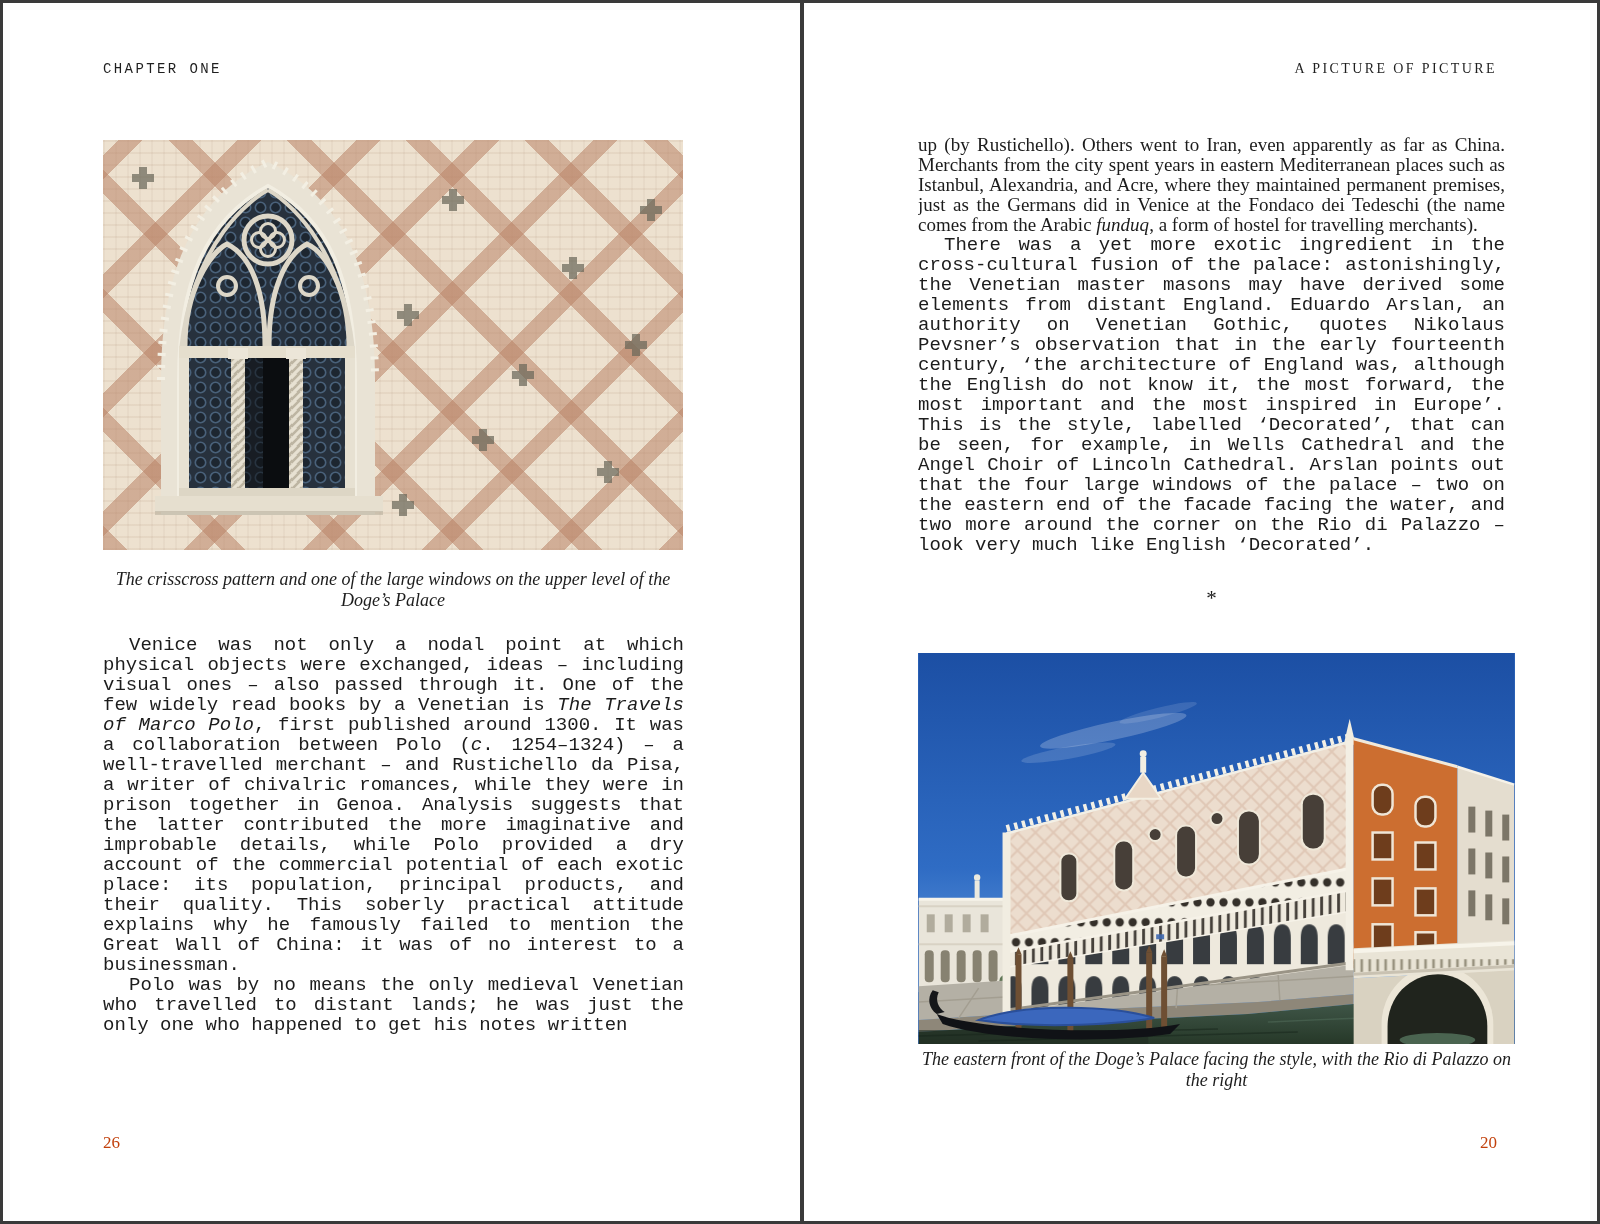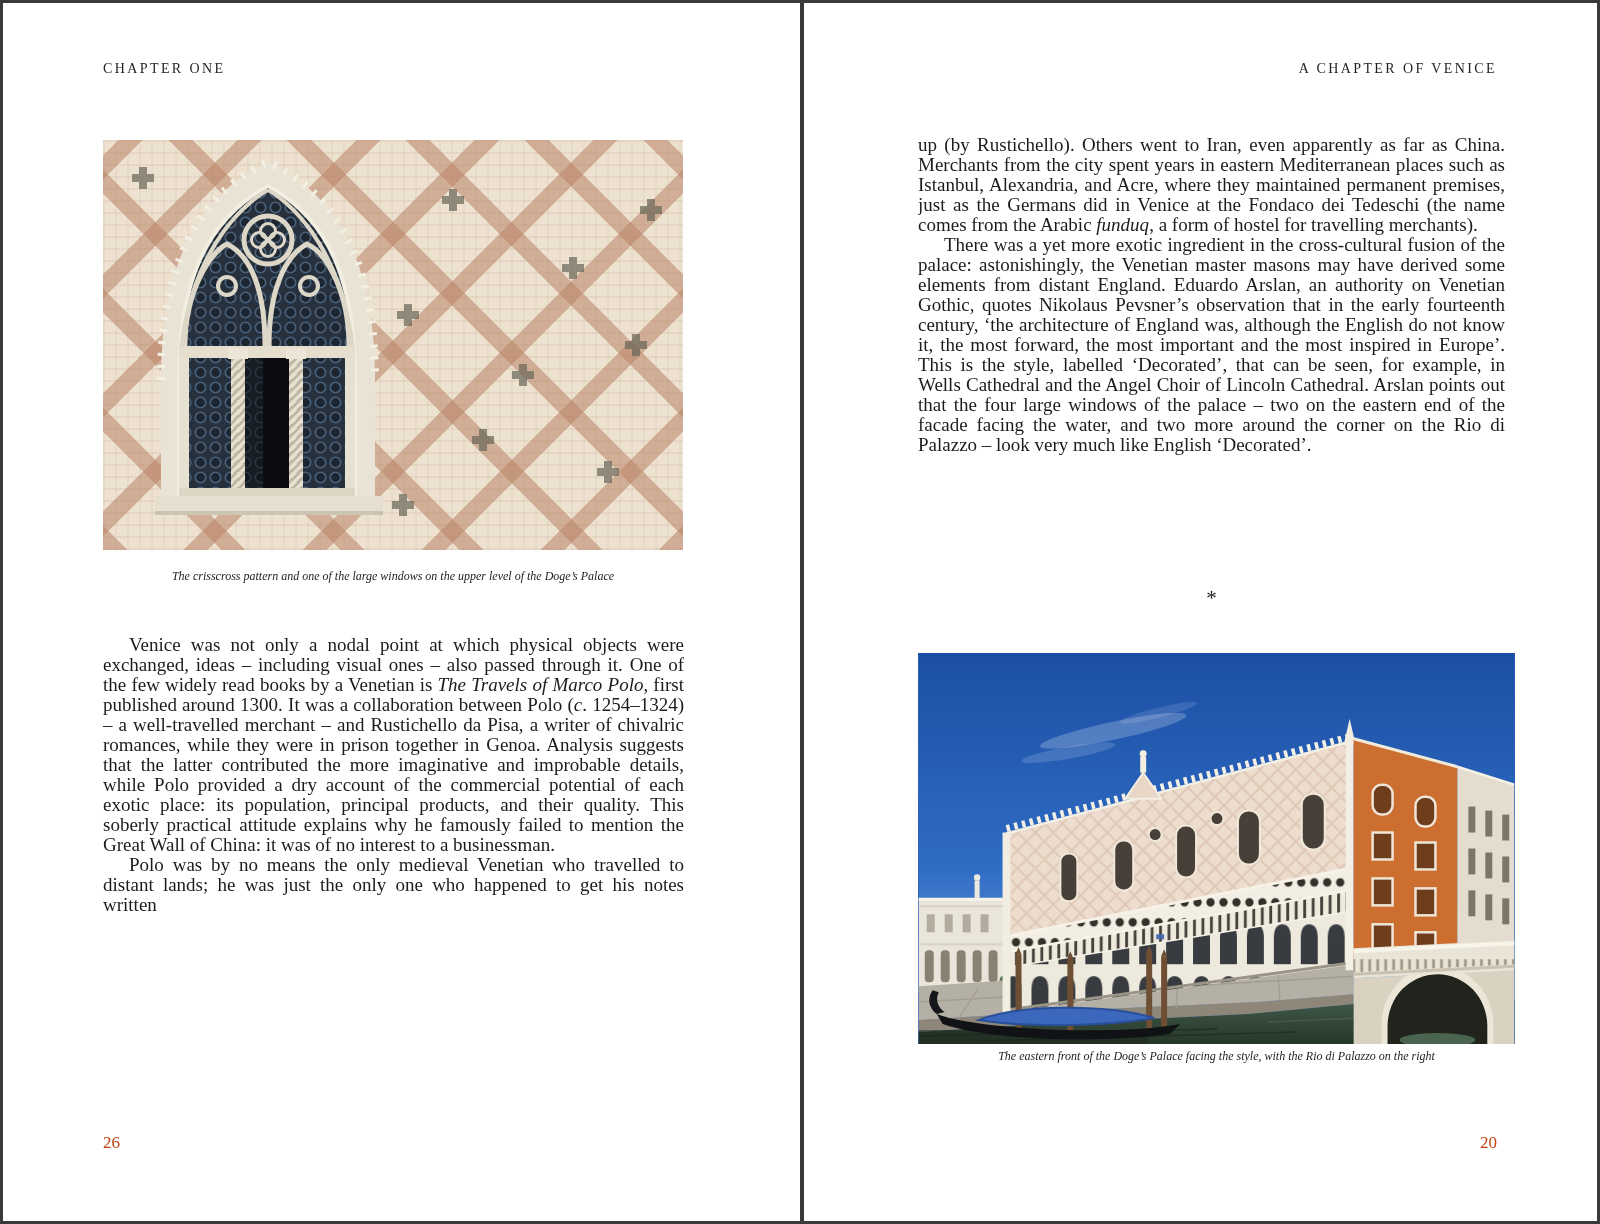--- a/index.html
+++ b/index.html
@@ -6,49 +6,49 @@
   .sheet{
     position:relative; width:1600px; height:1224px; box-sizing:border-box;
     background:#ffffff; border:3px solid #3a3a3a; overflow:hidden;
     font-family:"Liberation Serif","DejaVu Serif",serif; color:#1c1c1c;
   }
   .gutter{position:absolute; left:797px; top:0; bottom:0; width:4px; background:#3a3a3a;}
 
   .running-head{
     position:absolute; top:58px; font-size:14px; letter-spacing:2.4px; color:#1f1f1f;
   }
-  .head-left{left:100px;}
+  .head-left{left:100px;font-family:Liberation Mono, monospace;}
   .head-right{right:100px; text-align:right;}
 
   figure.photo{position:absolute; margin:0; overflow:hidden;}
   .photo-left{
     left:100px; top:137px; width:580px; height:410px;
     background:
       repeating-linear-gradient(45deg, rgba(186,132,104,0.55) 0 17px, rgba(186,132,104,0) 17px 84px),
       repeating-linear-gradient(-45deg, rgba(186,132,104,0.55) 0 17px, rgba(186,132,104,0) 17px 84px),
       repeating-linear-gradient(0deg, rgba(120,80,60,0.06) 0 2px, rgba(255,255,255,0.06) 2px 12px),
       repeating-linear-gradient(90deg, rgba(120,80,60,0.05) 0 2px, rgba(255,255,255,0) 2px 12px),
       #ecdfcc;
   }
   .photo-left svg, .photo-right svg{position:absolute; left:0; top:0;}
   .photo-right{left:915px; top:650px; width:597px; height:391px; background:#2c63b8;}
 
   .caption{
-    position:absolute; font-style:italic; font-size:12px; text-align:center; color:#1d1d1d;
+    position:absolute; font-style:italic; font-size:18px; text-align:center; color:#1d1d1d;
   }
   .caption-left{left:100px; top:566px; width:580px;}
   .caption-right{left:915px; top:1046px; width:597px;}
 
   .body-text{
     position:absolute; font-size:19px; line-height:20px; overflow:hidden;
   }
   .body-left{left:100px; top:632px; width:581px; height:460px;}
   .body-right{left:915px; top:132px; width:587px; height:440px;}
   .body-text p{margin:0; text-align:justify;}
-  .body-text p.indent{text-indent:26px;}
+  .body-text p.indent{text-indent:26px;font-family:Liberation Mono, monospace;}
 
   .separator{
     position:absolute; left:915px; top:583px; width:587px; text-align:center;
     font-size:21px; color:#1c1c1c;
   }
   .pagenum{position:absolute; top:1130px; font-size:17px; color:#c2410c;}
   .pagenum-left{left:100px;}
   .pagenum-right{right:100px; text-align:right;}
 </style>
 </head>
@@ -127,21 +127,21 @@
 
     <div class="body-text body-left">
         <p class="indent"><span>Venice was not only a nodal point at which physical objects were exchanged, ideas – including visual ones – also passed through it. One of the few widely read books by a Venetian is </span><i>The Travels of Marco Polo</i><span>, first published around 1300. It was a collaboration between Polo (</span><i>c</i><span>. 1254–1324) – a well-travelled merchant – and Rustichello da Pisa, a writer of chivalric romances, while they were in prison together in Genoa. Analysis suggests that the latter contributed the more imaginative and improbable details, while Polo provided a dry account of the commercial potential of each exotic place: its population, principal products, and their quality. This soberly practical attitude explains why he famously failed to mention the Great Wall of China: it was of no interest to a businessman.</span></p>
         <p class="indent"><span>Polo was by no means the only medieval Venetian who travelled to distant lands; he was just the only one who happened to get his notes written</span></p>
       </div>
 
     <div class="pagenum pagenum-left">26</div>
   </section>
 
   <section>
-    <div class="running-head head-right">A CHAPTER OF VENICE</div>
+    <div class="running-head head-right">A PICTURE OF PICTURE</div>
 
     <div class="body-text body-right">
         <p><span>up (by Rustichello). Others went to Iran, even apparently as far as China. Merchants from the city spent years in eastern Mediterranean places such as Istanbul, Alexandria, and Acre, where they maintained permanent premises, just as the Germans did in Venice at the Fondaco dei Tedeschi (the name comes from the Arabic </span><i>funduq</i><span>, a form of hostel for travelling merchants).</span></p>
         <p class="indent"><span>There was a yet more exotic ingredient in the cross-cultural fusion of the palace: astonishingly, the Venetian master masons may have derived some elements from distant England. Eduardo Arslan, an authority on Venetian Gothic, quotes Nikolaus Pevsner’s observation that in the early fourteenth century, ‘the architecture of England was, although the English do not know it, the most forward, the most important and the most inspired in Europe’. This is the style, labelled ‘Decorated’, that can be seen, for example, in Wells Cathedral and the Angel Choir of Lincoln Cathedral. Arslan points out that the four large windows of the palace – two on the eastern end of the facade facing the water, and two more around the corner on the Rio di Palazzo – look very much like English ‘Decorated’.</span></p>
       </div>
 
     <div class="separator">*</div>
 
     <figure class="photo photo-right">
       <svg width="597" height="391" viewBox="0 0 597 392">

